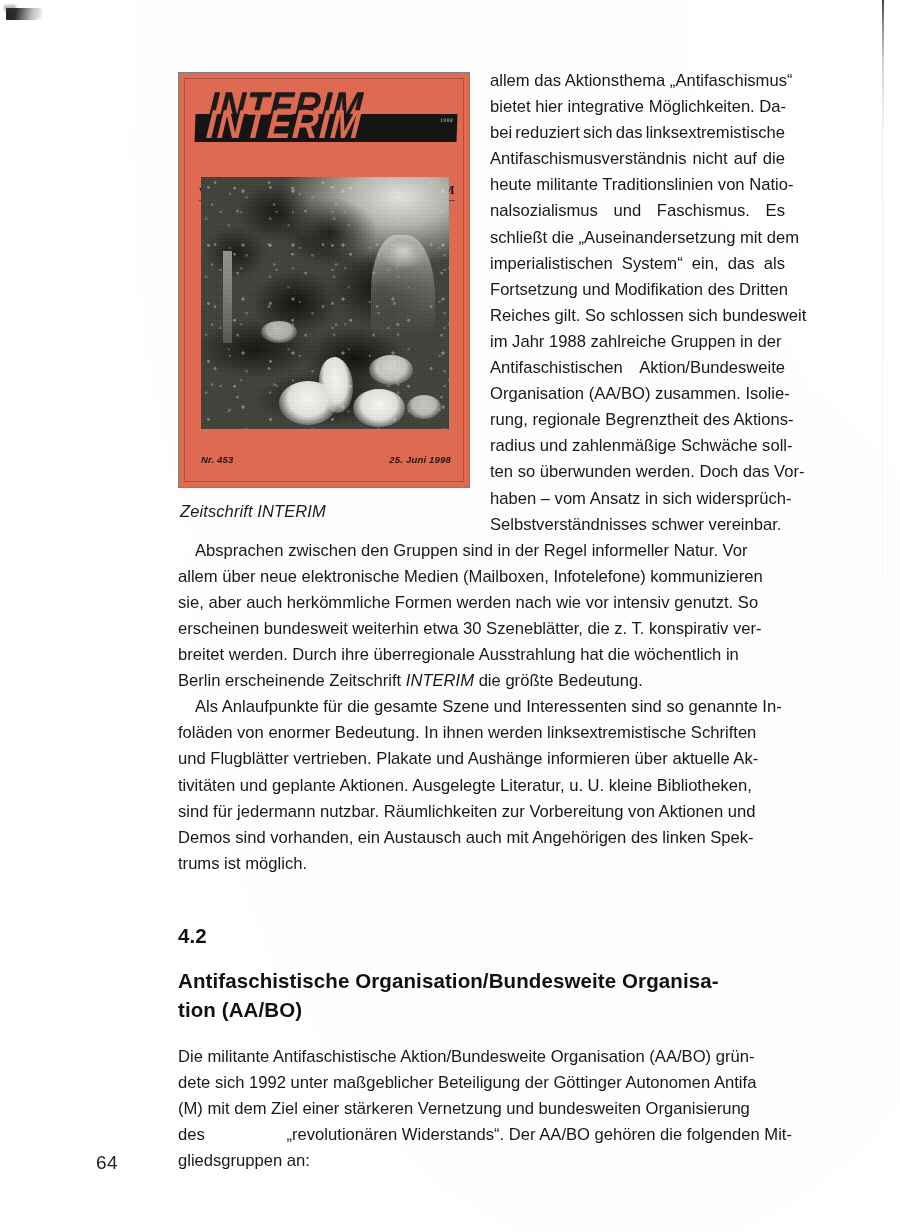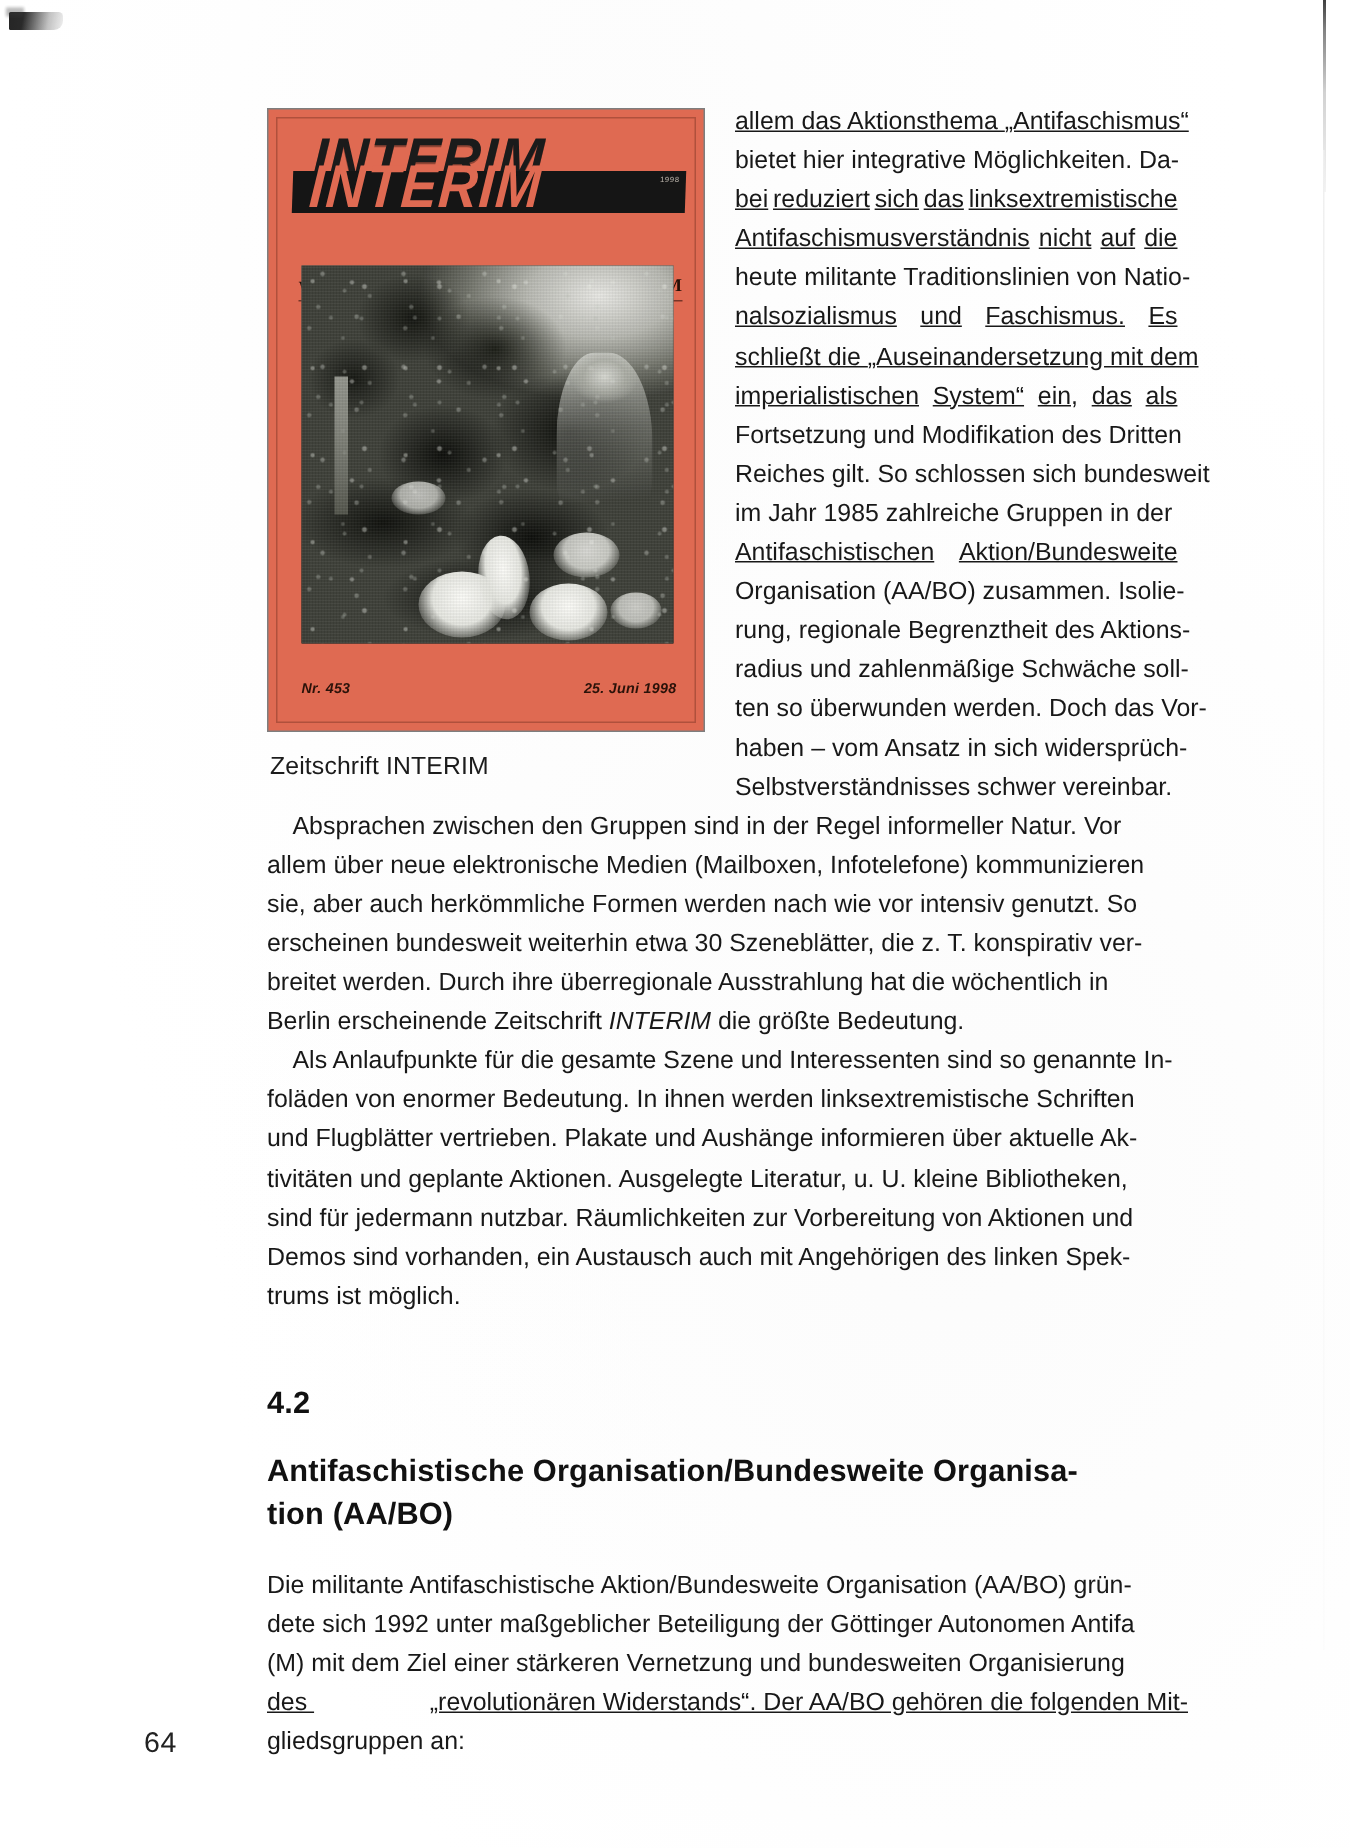--- a/index.html
+++ b/index.html
@@ -293,20 +293,21 @@
     font-size: 9.5px;
     color: #2a1209;
     letter-spacing: .2px;
     white-space: nowrap;
     filter: blur(.2px);
   }
 
   .figure-caption {
     margin-top: 14px;
     font-family: "Liberation Sans", sans-serif;
+    font-style: italic;
     font-size: 16.5px;
     color: #1c1c1c;
     letter-spacing: .1px;
     padding-left: 2px;
   }
 
   
   .body-text {
     font-family: "Liberation Sans", sans-serif;
     font-size: 16.6px;
@@ -316,21 +317,21 @@
   }
   .line {
     display: block;
     white-space: nowrap;
   }
   
   .j {
     display: flex;
     justify-content: space-between;
   }
-  .j > span { white-space: pre; text-decoration: underline; }
+  .j > span { white-space: pre; }
 
   .para-wrapped {
     
   }
   .para-wrapped .line { width: 295px; }
   .full .line { width: 614px; }
 
   .indent-first { padding-left: 17px; }
 
   em.title-italic {
@@ -452,21 +453,21 @@
       </span>
       <span class="line j">
         <span>imperialistischen</span>
         <span>System“</span>
         <span>ein,</span>
         <span>das</span>
         <span>als</span>
       </span>
       <span class="line"><span>Fortsetzung und Modifikation des Dritten</span></span>
       <span class="line"><span>Reiches gilt. So schlossen sich bundesweit</span></span>
-      <span class="line"><span>im Jahr 1985 zahlreiche Gruppen in der</span></span>
+      <span class="line"><span>im Jahr 1988 zahlreiche Gruppen in der</span></span>
       <span class="line j">
         <span>Antifaschistischen</span>
         <span>Aktion/Bundesweite</span>
       </span>
       <span class="line"><span>Organisation (AA/BO) zusammen. Isolie-</span></span>
       <span class="line"><span>rung, regionale Begrenztheit des Aktions-</span></span>
       <span class="line"><span>radius und zahlenmäßige Schwäche soll-</span></span>
       <span class="line"><span>ten so überwunden werden. Doch das Vor-</span></span>
       <span class="line"><span>haben – vom Ansatz in sich widersprüch-</span></span>
       <span class="line"><span>Selbstverständnisses schwer vereinbar.</span></span>

